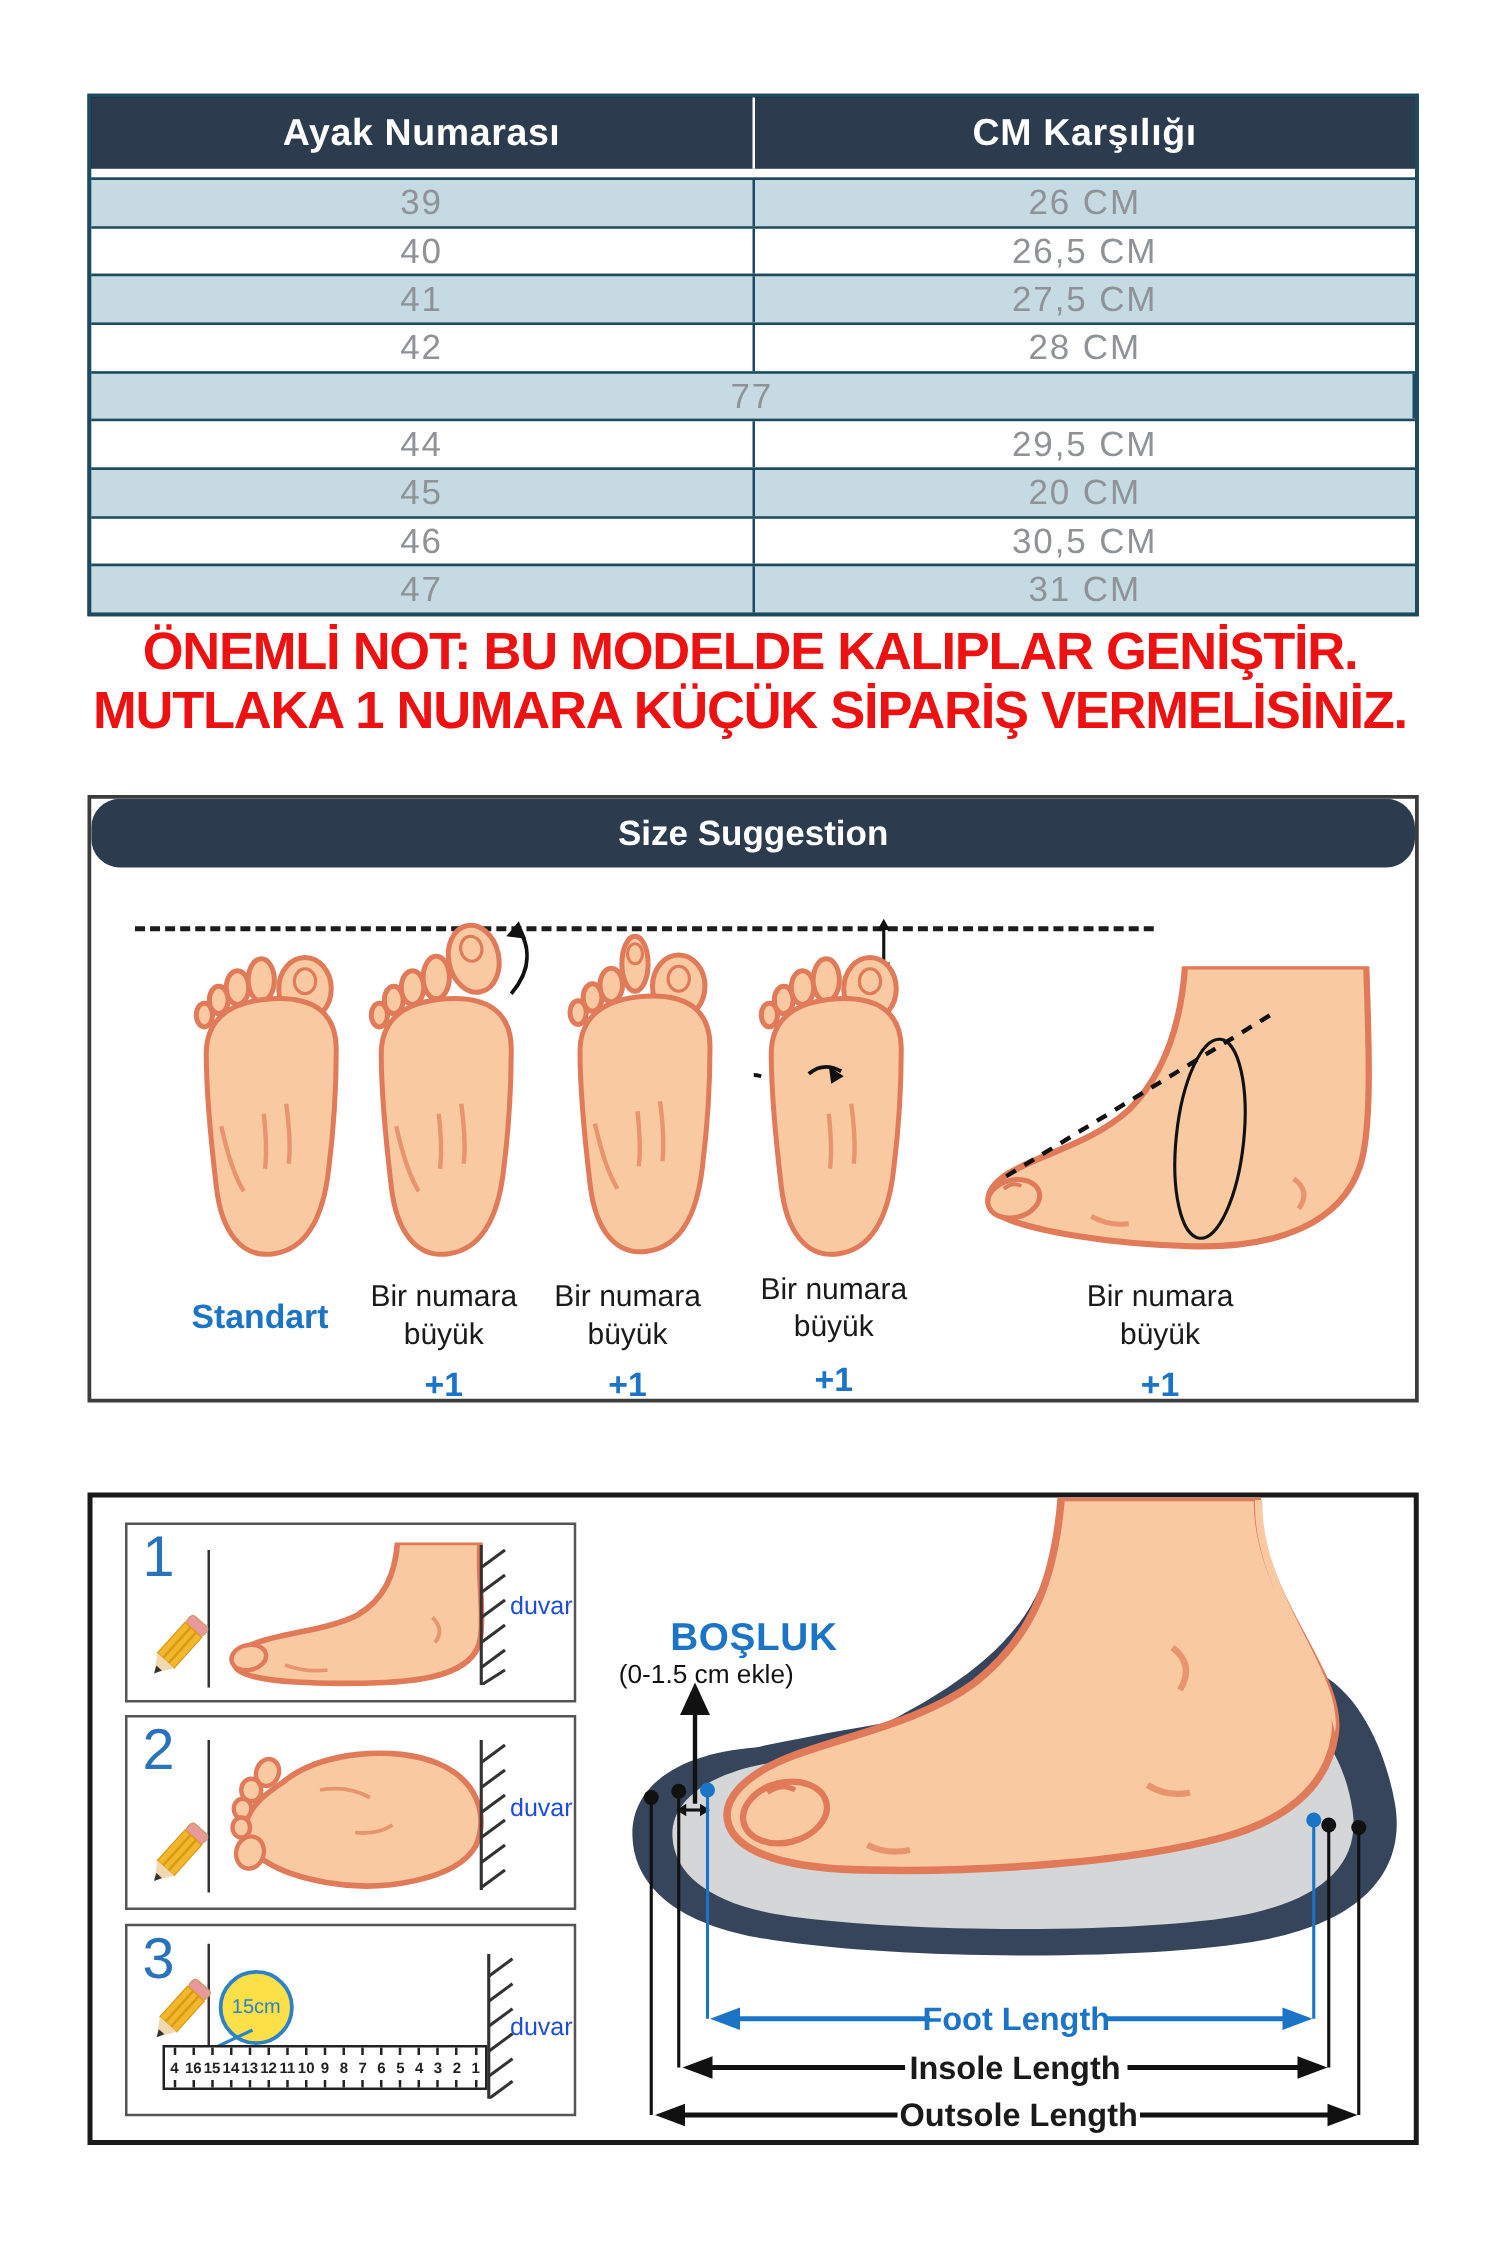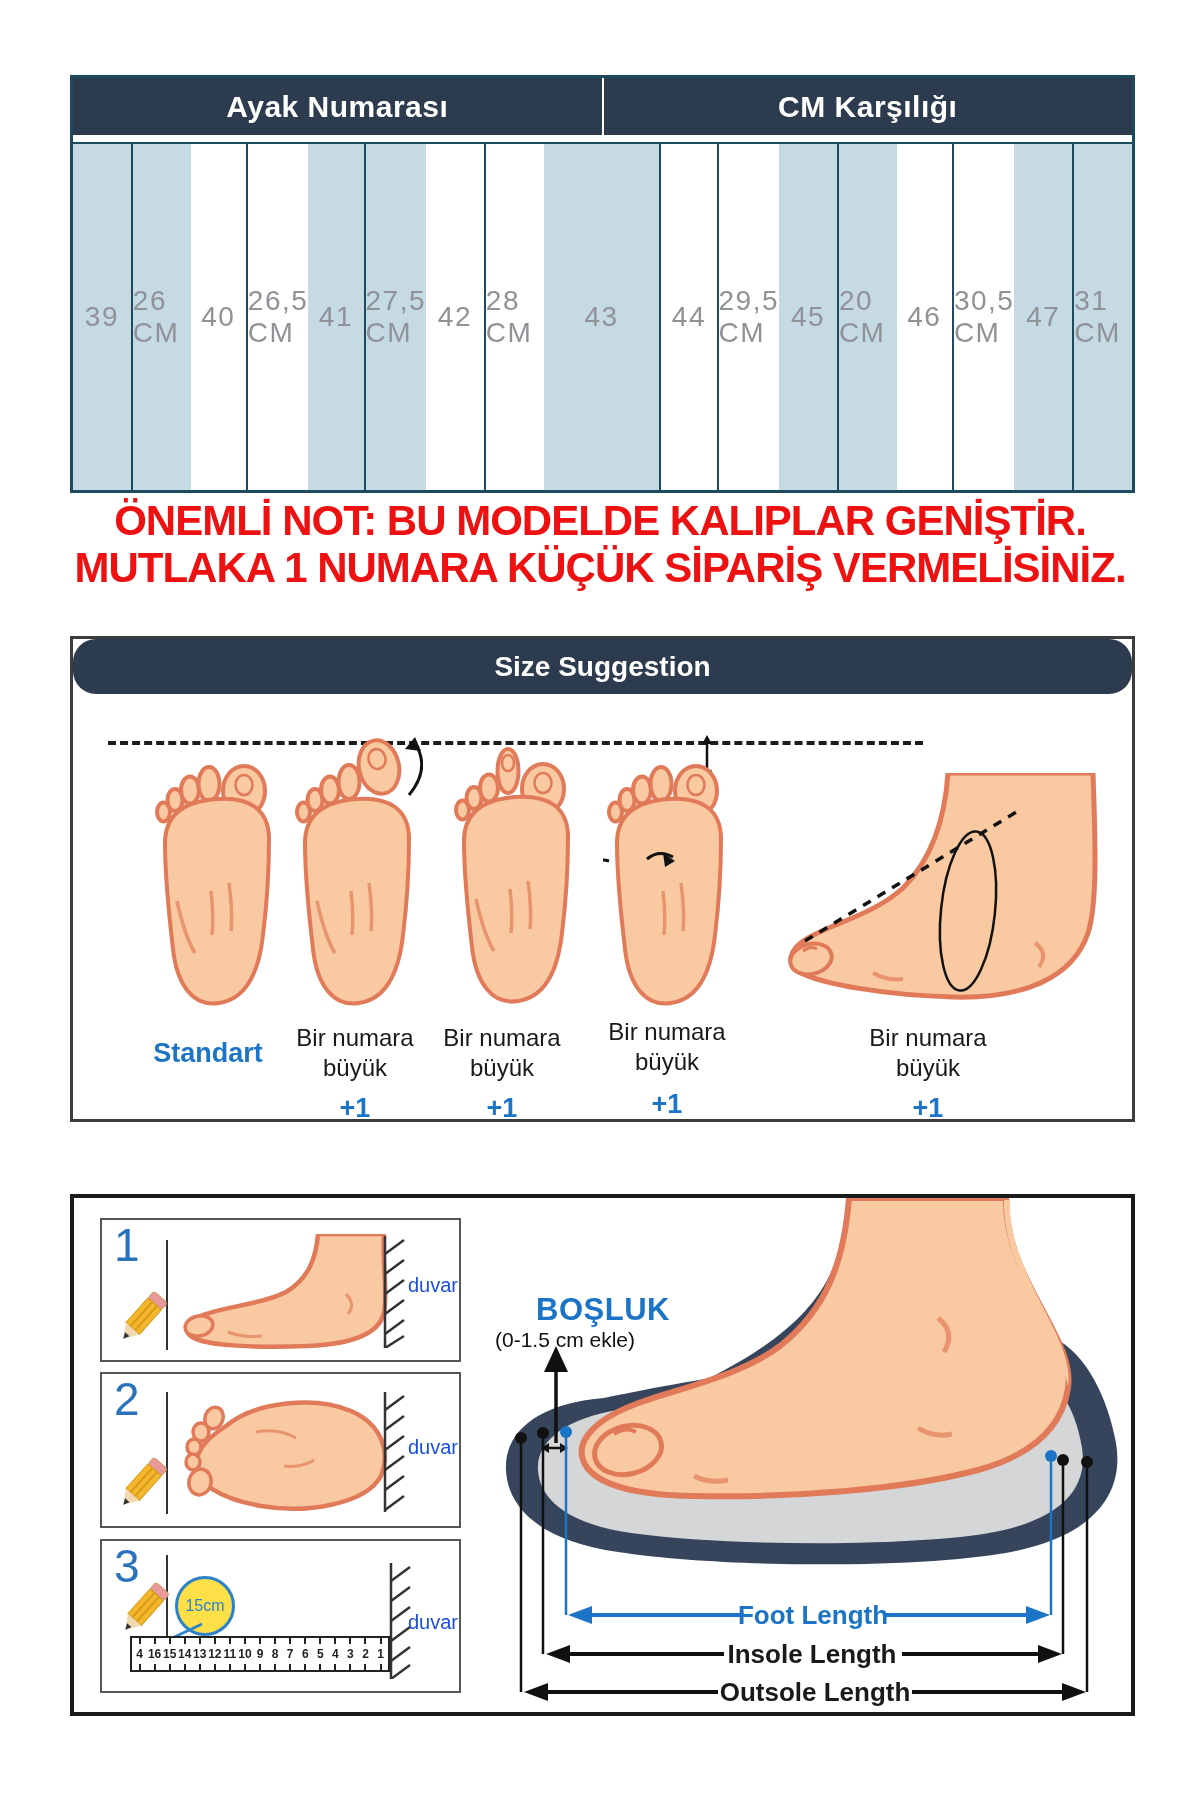--- a/index.html
+++ b/index.html
@@ -7,21 +7,21 @@
   .page{position:relative;width:1200px;height:1800px;background:#fff;overflow:hidden;}
 
   
   .size-table{position:absolute;left:70px;top:75px;width:1065px;height:418px;
     border:3px solid #1c4b60;background:#0f172a;box-sizing:border-box;display:flex;flex-direction:column;}
   .st-header{height:57px;flex:0 0 57px;background:#2d3b4e;display:flex;}
   .st-th{flex:1;display:flex;align-items:center;justify-content:center;color:#fff;
     font-size:30px;font-weight:600;letter-spacing:.5px;}
   .st-th:first-child{border-right:2px solid #fff;}
   .st-gap{height:7px;flex:0 0 7px;background:#fff;}
-  .st-body{flex:1;display:flex;flex-direction:row;}
+  .st-body{flex:1;display:flex;flex-direction:column;}
   .st-row{flex:1;display:flex;border-top:2px solid #1c4b60;}
   .st-row.blue{background:#c5dae3;}
   .st-row.white{background:#ffffff;}
   .st-td{flex:1;display:flex;align-items:center;justify-content:center;
     color:#8f9296;font-size:28px;letter-spacing:1.5px;}
   .st-td:first-child{border-right:2px solid #1c4b60;}
 
   
   .warning{position:absolute;left:0;top:497px;width:1200px;text-align:center;
     color:#ee1111;font-weight:bold;font-size:42px;line-height:1.13;letter-spacing:-1px;}
@@ -86,21 +86,21 @@
       </div>
       <div class="st-row blue">
         <div class="st-td">41</div>
         <div class="st-td">27,5 CM</div>
       </div>
       <div class="st-row white">
         <div class="st-td">42</div>
         <div class="st-td">28 CM</div>
       </div>
       <div class="st-row blue">
-        <div class="st-td">43</div>
+        <div class="st-td">77</div>
       </div>
       <div class="st-row white">
         <div class="st-td">44</div>
         <div class="st-td">29,5 CM</div>
       </div>
       <div class="st-row blue">
         <div class="st-td">45</div>
         <div class="st-td">20 CM</div>
       </div>
       <div class="st-row white">

